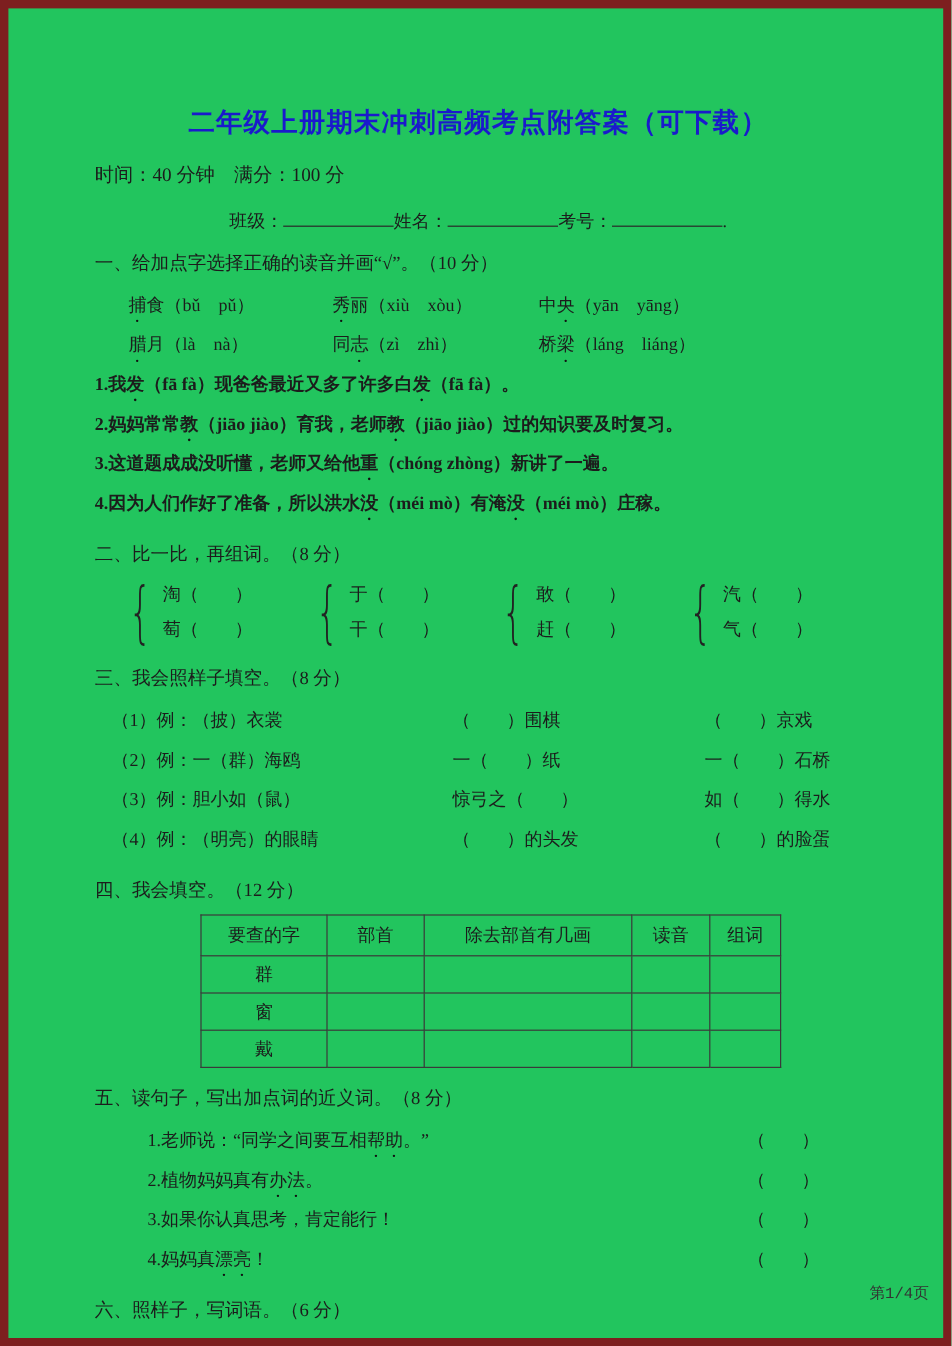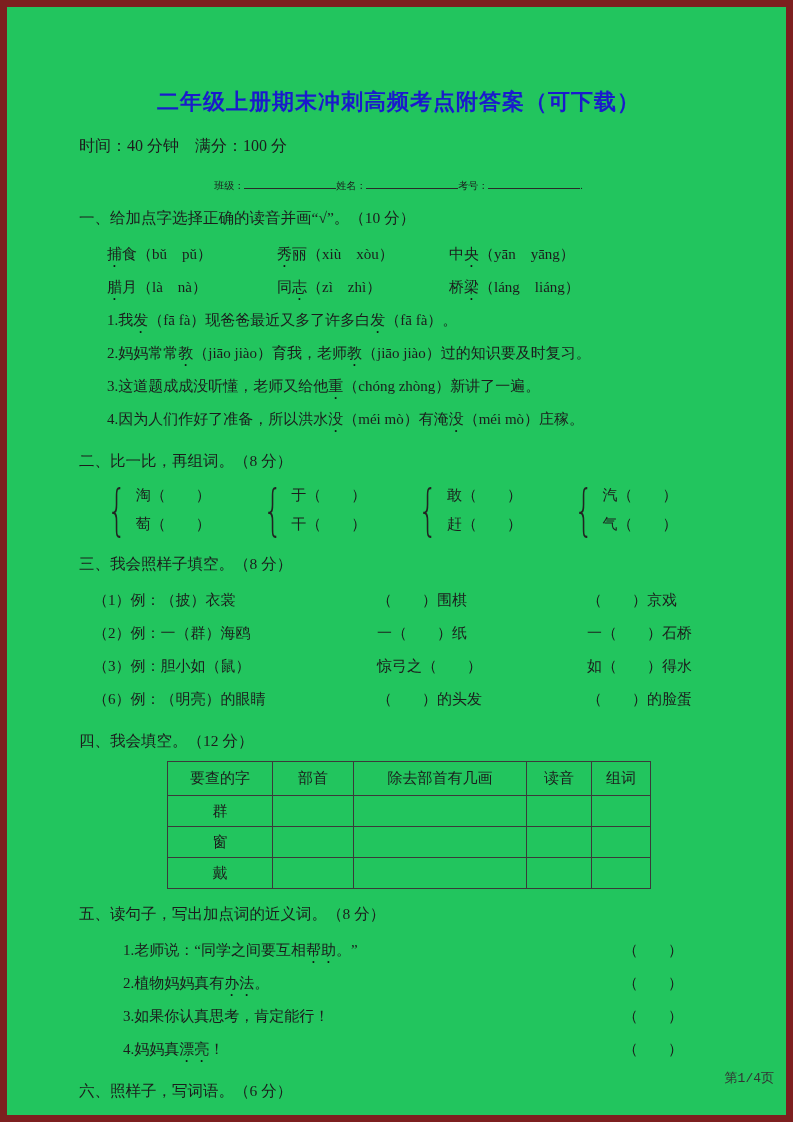--- a/index.html
+++ b/index.html
@@ -7,26 +7,26 @@
     width:793px;height:1122px;box-sizing:border-box;position:relative;
     background:#22c55e;border:7px solid #7d1f1f;
     font-family:"Liberation Serif","DejaVu Serif",serif;color:#1c1c1c;
     padding:80px 68px 0 72px;overflow:hidden;
   }
   .title{
     text-align:center;font-size:22px;font-weight:bold;color:#1a1acc;
     letter-spacing:1px;margin:0;
   }
   .meta{text-align:left;font-size:16px;margin-top:19px;}
-  .idline{text-align:center;font-size:10px;margin-top:17px;}
+  .idline{text-align:center;font-size:15px;margin-top:17px;}
   .u{display:inline-block;width:92px;border-bottom:1px solid #2a2a2a;height:14px;vertical-align:baseline;}
   .sec-heading{font-size:15.5px;margin:15px 0 9px 0;}
   
   .words-grid{display:grid;grid-template-columns:170px 172px auto;margin-left:28px;font-size:15px;line-height:32px;}
-  .sentences{margin-left:28px;font-size:15px;line-height:32.5px;}
+  .sentences{font-size:15px;line-height:32.5px;font-weight:bold;}
   
   .em-dot{
     -webkit-text-emphasis:filled dot #111;-webkit-text-emphasis-position:under right;
     text-emphasis:filled dot #111;text-emphasis-position:under right;
   }
   
   .brace-row{display:flex;gap:44px;margin:8px 0 2px 20px;}
   .brace-group{display:flex;align-items:center;}
   .brace{display:inline-block;font-size:56px;font-weight:200;line-height:1;
     transform:scaleX(.55);transform-origin:center;color:#222;
@@ -109,21 +109,21 @@
   <div class="s3-grid">
     <span>（1）例：（披）衣裳</span>
     <span>（　　）围棋</span>
     <span>（　　）京戏</span>
     <span>（2）例：一（群）海鸥</span>
     <span>一（　　）纸</span>
     <span>一（　　）石桥</span>
     <span>（3）例：胆小如（鼠）</span>
     <span>惊弓之（　　）</span>
     <span>如（　　）得水</span>
-    <span>（6）例：（明亮）的眼睛</span>
+    <span>（4）例：（明亮）的眼睛</span>
     <span>（　　）的头发</span>
     <span>（　　）的脸蛋</span>
   </div>
 
   <div class="sec-heading">四、我会填空。（12 分）</div>
   <table class="lookup">
     <thead>
       <tr>
         <th class="c1">要查的字</th>
         <th class="c2">部首</th>

